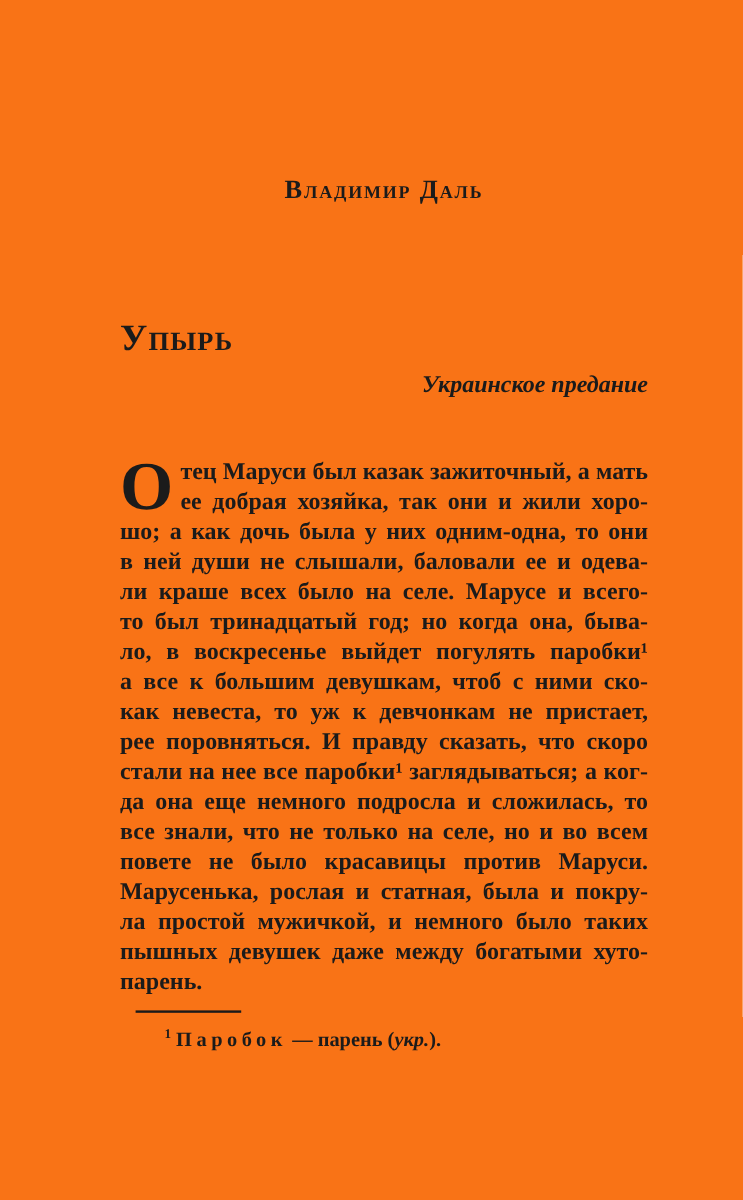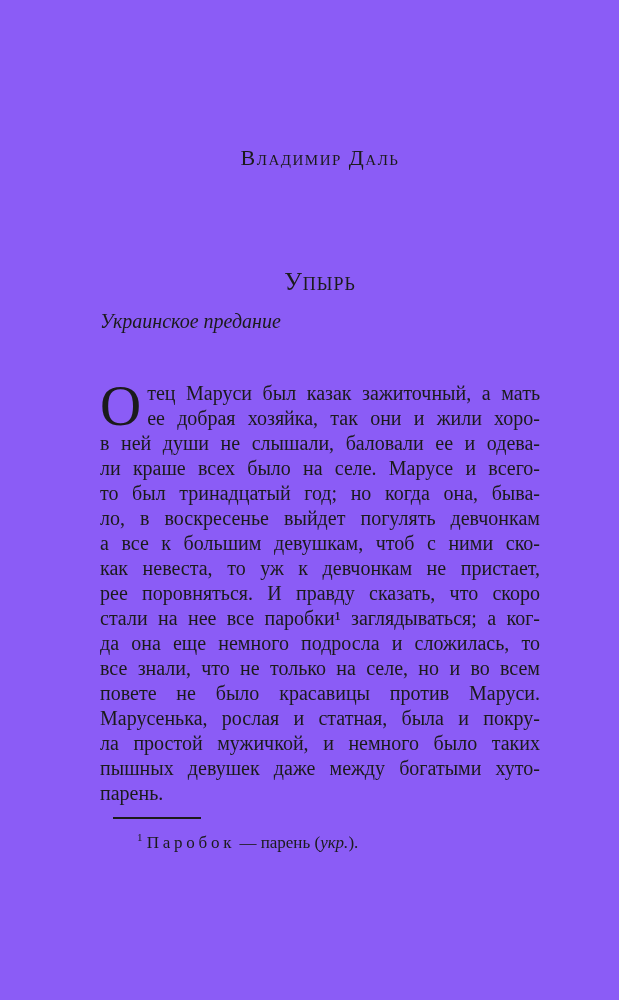--- a/index.html
+++ b/index.html
@@ -4,51 +4,51 @@
 <style>
   html, body {
     margin: 0;
     padding: 0;
     background: #ffffff;
   }
   .page {
     position: relative;
     width: 619px;
     height: 1000px;
-    background: #8b5cf6;
+    background: #f97316;
     color: #1b1b1b;
     font-family: "Liberation Serif", "DejaVu Serif", serif;
     overflow: hidden;
+    font-weight: bold;
   }
   .content {
     width: 440px;
     margin-left: 100px;
     padding-top: 145px;
   }
   .author {
     font-variant-caps: small-caps;
     font-size: 22px;
     line-height: 26px;
     letter-spacing: 1.5px;
     text-align: center;
   }
   .title {
     margin-top: 97px;
     font-variant-caps: small-caps;
-    font-size: 25px;
+    font-size: 31px;
     line-height: 28px;
     letter-spacing: 1px;
-    text-align: center;
   }
   .subtitle {
     margin-top: 13px;
     font-style: italic;
     font-size: 20px;
     line-height: 24px;
-    text-align: left;
+    text-align: right;
   }
   .body-text {
     margin-top: 48px;
     font-size: 20px;
     line-height: 25px;
   }
   .dropcap {
     float: left;
     height: 50px;
     font-size: 57px;
@@ -101,28 +101,29 @@
     <div class="subtitle">Украинское предание</div>
 
     <div class="body-text">
       <div class="lines">
         <span class="dropcap">О</span>
 
           <div class="line">тец Маруси был казак зажиточный, а мать</div>
 
           <div class="line">ее добрая хозяйка, так они и жили хоро-</div>
 
+          <div class="line">шо; а как дочь была у них одним-одна, то они</div>
 
           <div class="line">в ней души не слышали, баловали ее и одева-</div>
 
           <div class="line">ли краше всех было на селе. Марусе и всего-</div>
 
           <div class="line">то был тринадцатый год; но когда она, быва-</div>
 
-          <div class="line">ло, в воскресенье выйдет погулять девчонкам</div>
+          <div class="line">ло, в воскресенье выйдет погулять паробки¹</div>
 
           <div class="line">а все к большим девушкам, чтоб с ними ско-</div>
 
           <div class="line">как невеста, то уж к девчонкам не пристает,</div>
 
           <div class="line">рее поровняться. И правду сказать, что скоро</div>
 
           <div class="line">стали на нее все паробки¹ заглядываться; а ког-</div>
 
           <div class="line">да она еще немного подросла и сложилась, то</div>

